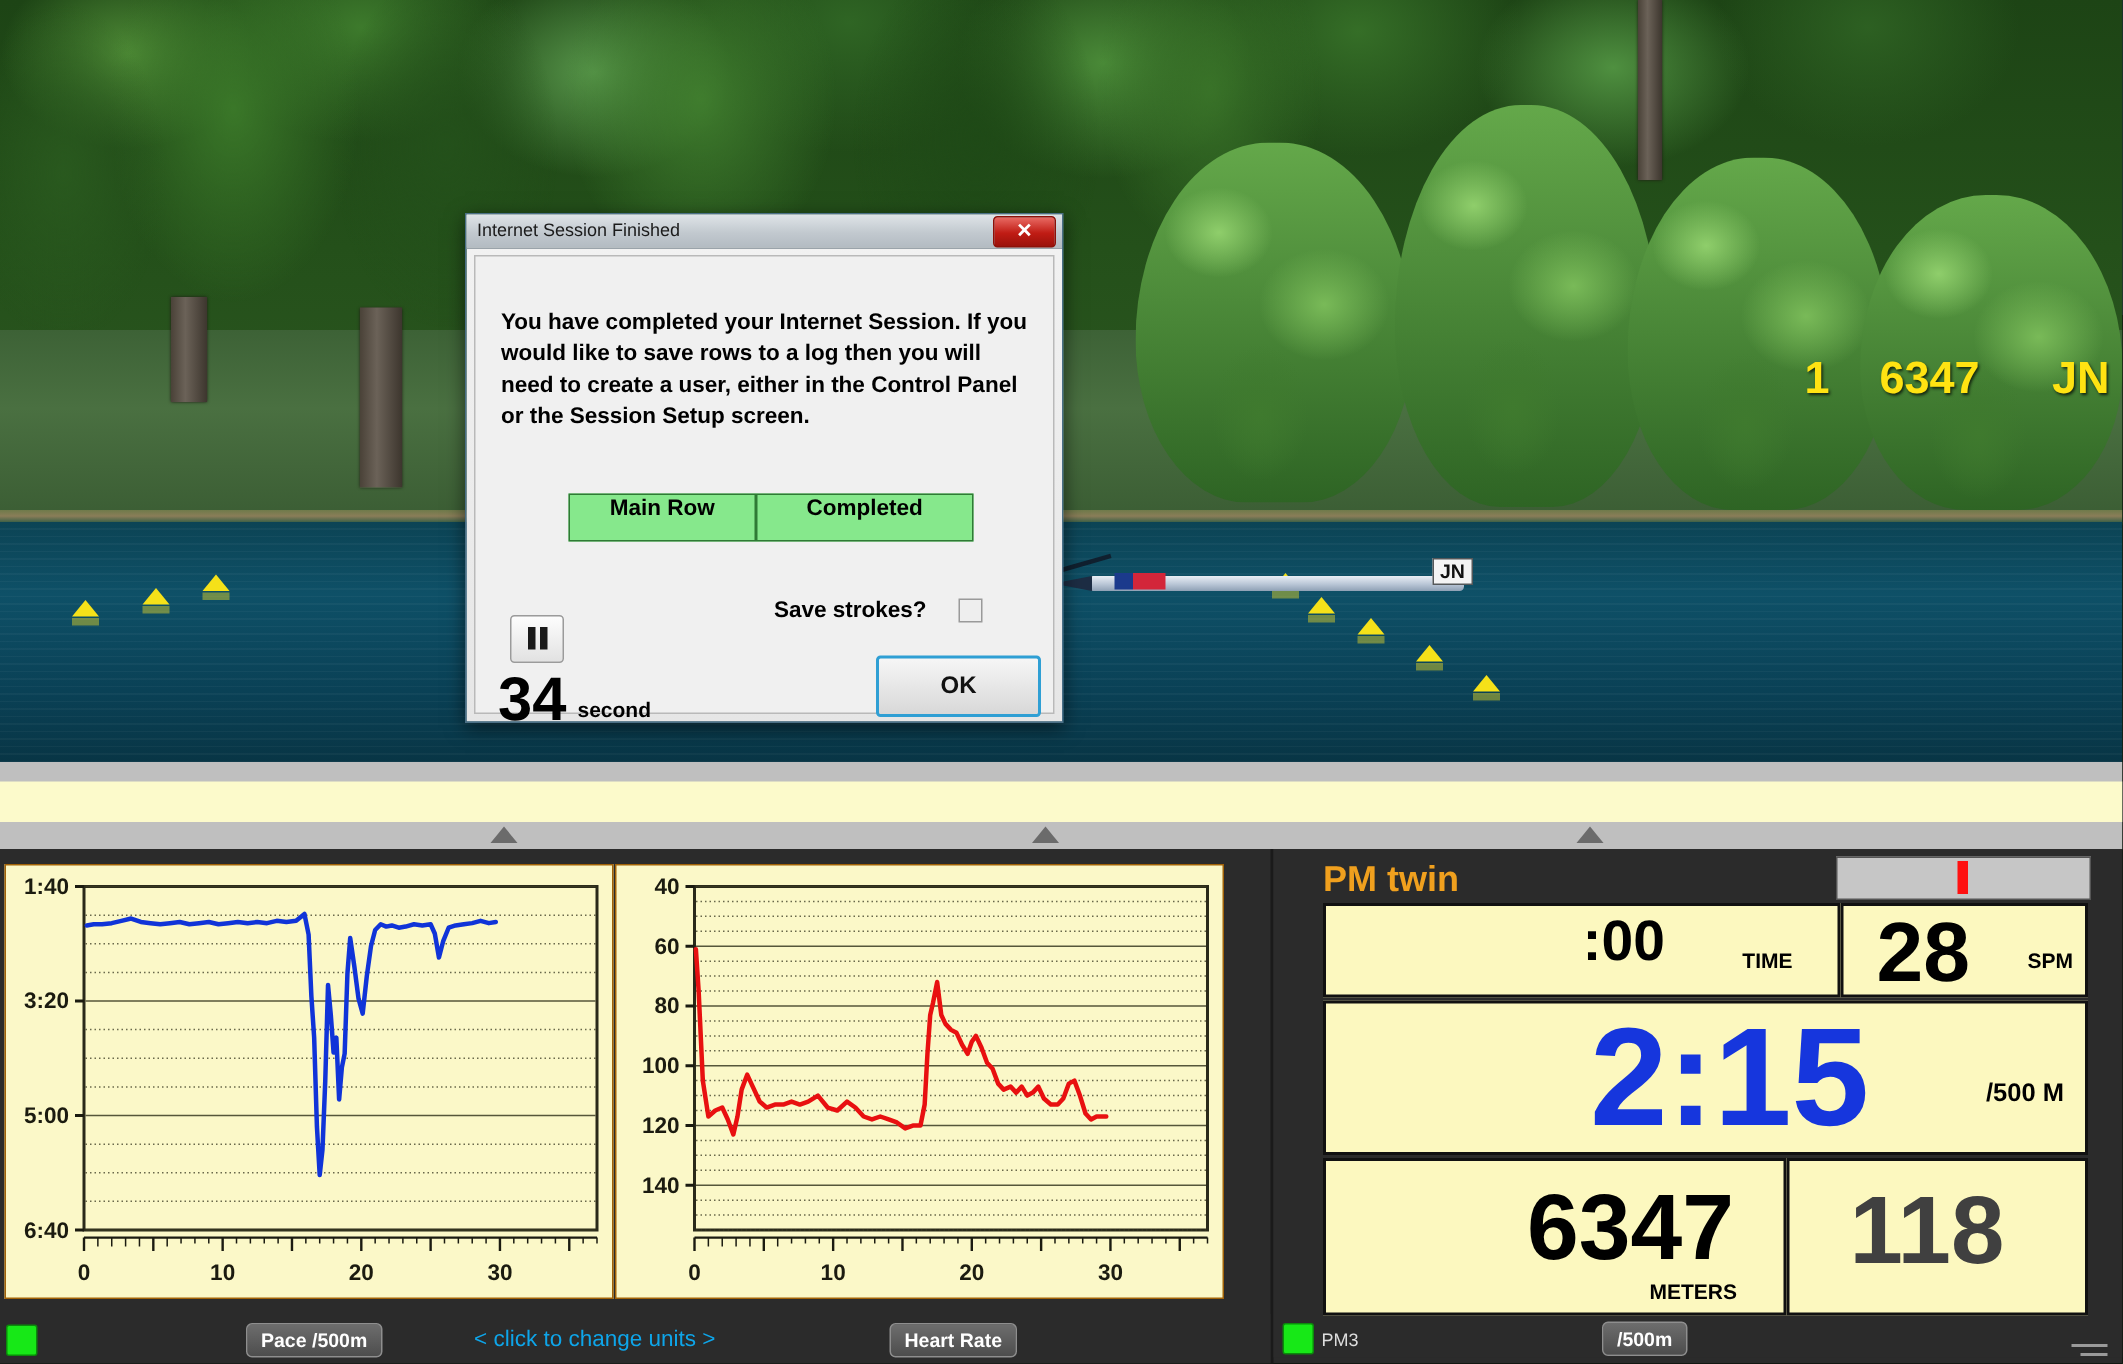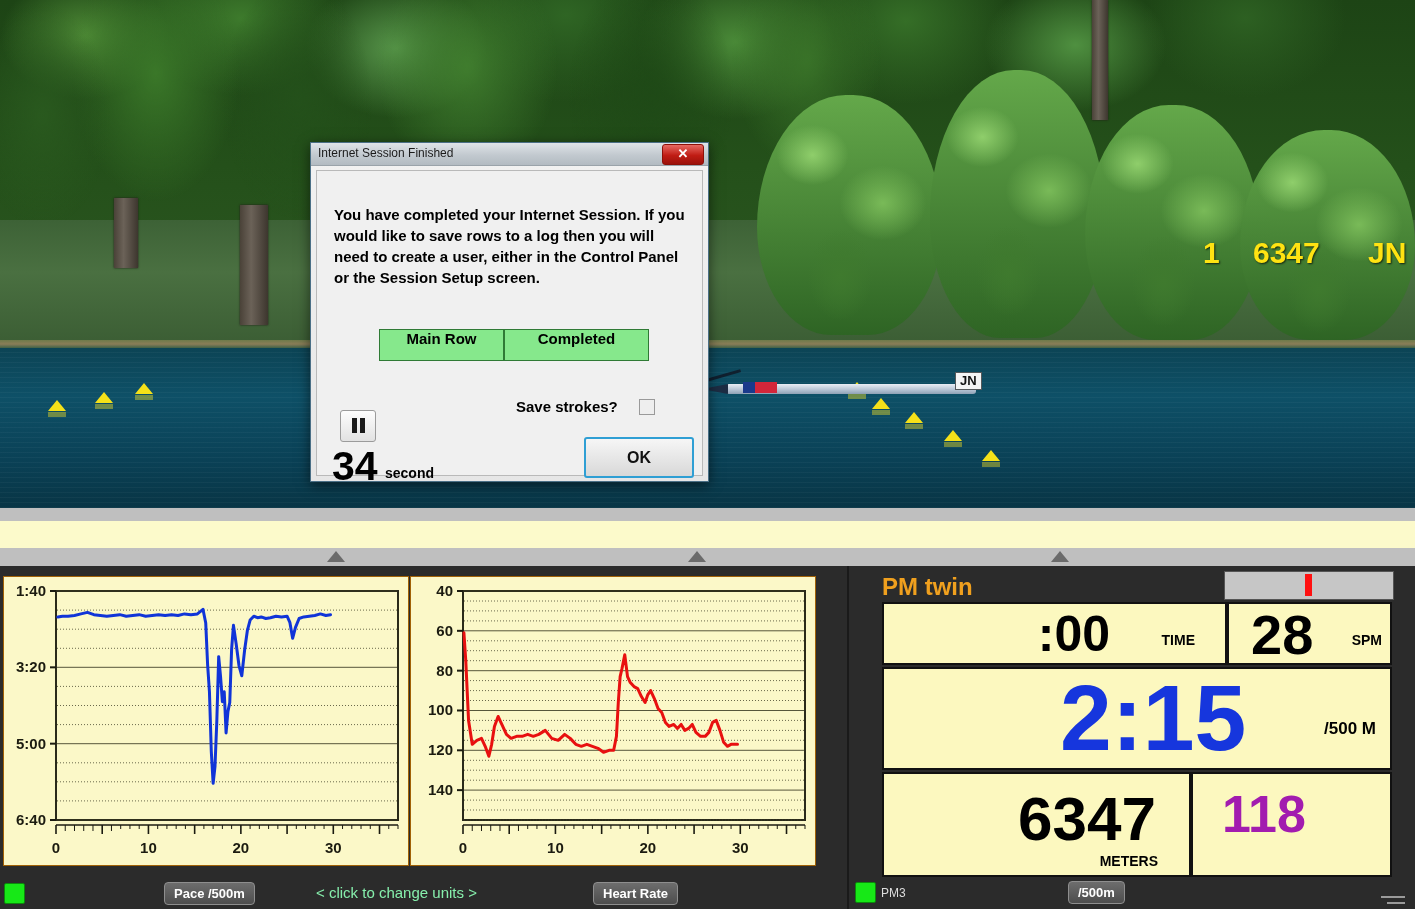--- a/index.html
+++ b/index.html
@@ -78,21 +78,21 @@
   .chartbox{position:absolute;top:10px;width:410px;height:860px;}
   .chart-inner{position:relative;width:100%;height:272px;background:#fbf8c8;
      border:1px solid #a16207;}
 
   .toolbar{position:absolute;left:0;top:310px;width:847px;height:33px;background:#2b2b2b;}
   .greenled{position:absolute;width:19px;height:19px;background:#17e817;
     border:1px solid #0b8a0b;border-radius:2px;}
   .tbtn{position:absolute;background:linear-gradient(#6d6d6d,#4d4d4d);
     border:1px solid #8e8e8e;border-radius:4px;color:#fff;
     font:bold 13px "Liberation Sans",sans-serif;padding:3px 9px;line-height:15px;}
-  .hint{position:absolute;color:#86efac;font:15px "Liberation Sans",sans-serif;}
+  .hint{position:absolute;color:#0ea5e9;font:15px "Liberation Sans",sans-serif;}
 
   
   #pm{position:absolute;left:849px;top:0;width:566px;height:339px;background:#2b2b2b;}
   .pm-title{position:absolute;left:33px;top:7px;color:#f0a01e;
     font:bold 24px "Liberation Sans",sans-serif;}
   .pm-gauge{position:absolute;left:375px;top:5px;width:168px;height:27px;
     background:#c6c6c6;border:1px solid #555;}
   .pm-gauge i{position:absolute;left:80px;top:2px;width:7px;height:22px;background:#ff1111;}
   .cell{position:absolute;background:#fcf8bf;border:2px solid #111;
     box-sizing:border-box;overflow:hidden;}
@@ -365,41 +365,41 @@
       </div>
     </div>
 
     <div id="pm">
       <div class="pm-title">PM twin</div>
       <div class="pm-gauge">
         <i></i>
       </div>
 
       <div class="cell" style="left:33px;top:36px;width:345px;height:63px;">
-        <div class="cellnum" style="right:115px;top:5px;font-size:50px;">:00</div>
+        <div class="cellnum" style="right:115px;top:5px;font-size:38px;">:00</div>
         <div class="celllbl" style="right:30px;top:28px;">TIME</div>
       </div>
 
       <div class="cell" style="left:378px;top:36px;width:165px;height:63px;">
         <div class="cellnum" style="left:22px;top:3px;font-size:56px;">28</div>
         <div class="celllbl" style="right:8px;top:28px;">SPM</div>
       </div>
 
       <div class="cell" style="left:33px;top:101px;width:510px;height:103px;">
         <div class="cellnum" style="left:176px;top:3px;font-size:93px;color:#1636dd;">2:15</div>
         <div class="celllbl" style="right:14px;top:50px;font-size:17px;">/500 M</div>
       </div>
 
       <div class="cell" style="left:33px;top:206px;width:309px;height:105px;">
         <div class="cellnum" style="right:33px;top:14px;font-size:62px;">6347</div>
         <div class="celllbl" style="right:31px;bottom:6px;">METERS</div>
       </div>
 
       <div class="cell" style="left:342px;top:206px;width:201px;height:105px;">
-        <div class="cellnum" style="left:29px;top:14px;font-size:52px;color:#a21caf;">118</div>
+        <div class="cellnum" style="left:40px;top:14px;font-size:64px;color:#404040;">118</div>
       </div>
 
       <div class="pm-foot">
         <div class="greenled" style="left:6px;top:4px;"></div>
         <div style="position:absolute;left:32px;top:8px;color:#ddd;font:12px 'Liberation Sans',sans-serif;">PM3</div>
         <button class="tbtn" style="left:219px;top:3px;">/500m</button>
         <div class="pm-dash"></div>
         <div class="pm-dash2"></div>
       </div>
     </div>

